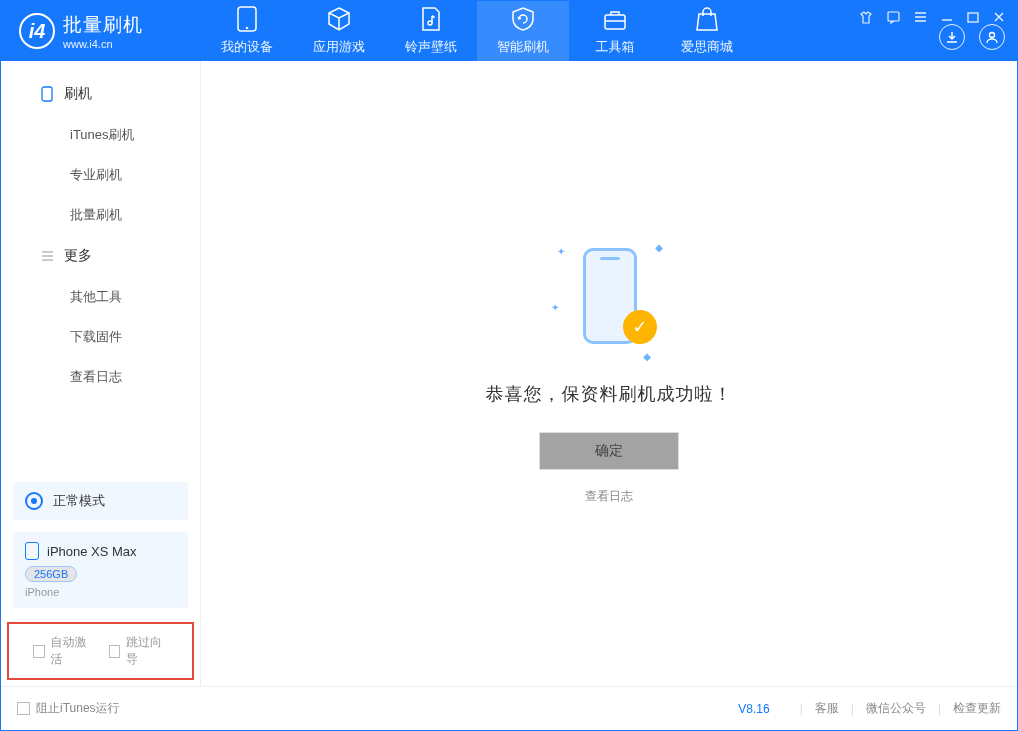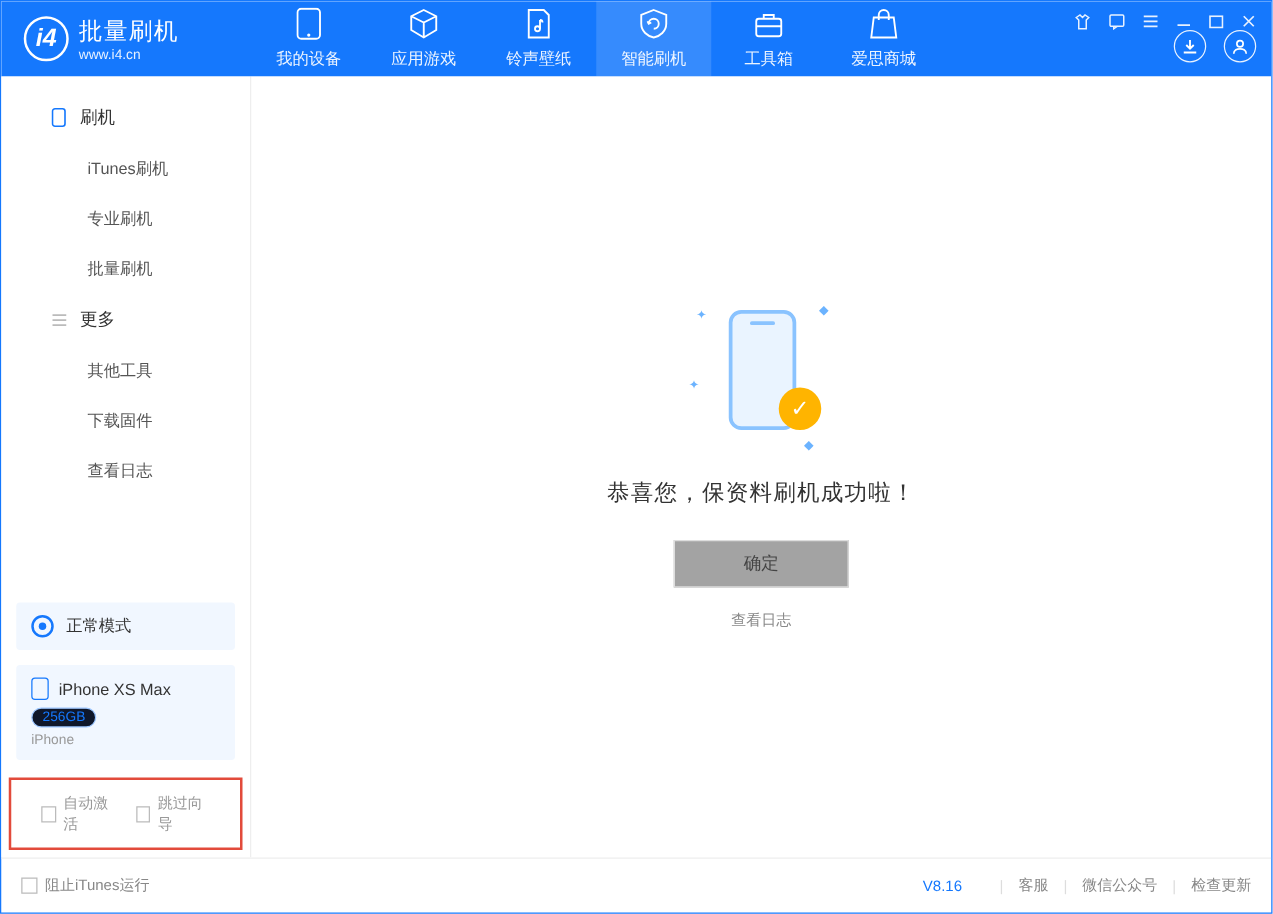--- a/index.html
+++ b/index.html
@@ -25,21 +25,21 @@
 .side-group-hdr { display:flex; align-items:center; gap:10px; padding: 12px 20px; font-size: 14px; color:#333; font-weight: 500; }
 .side-group-hdr .mini-icon { width:14px; height:14px; display:flex; align-items:center; justify-content:center; }
 .side-item { padding: 11px 20px 11px 50px; font-size: 13px; color: #555; cursor:pointer; }
 .side-item.active { color: #1578fd; }
 .mode-card, .device-card { margin: 6px 12px; background: #f1f7ff; border-radius: 3px; padding: 10px 12px; font-size: 13px; color:#333; }
 .mode-card { display:flex; align-items:center; gap:10px; }
 .mode-dot { width:18px; height:18px; border:2px solid #1578fd; border-radius:50%; position:relative; }
 .mode-dot:after { content:''; position:absolute; width:6px;height:6px; background:#1578fd; border-radius:50%; top:4px; left:4px; }
 .device-card .dev-row { display:flex; align-items:center; gap:8px; font-weight:500; }
 .device-card .dev-phone-icon { width:14px;height:18px;border:1.5px solid #1578fd; border-radius:3px; position:relative; }
-.device-card .cap { display:inline-block; margin-top:6px; padding:1px 8px; font-size:11px; color:#1578fd; border:1px solid #9cc6ff; background:#0f172a; border-radius:10px; }
+.device-card .cap { display:inline-block; margin-top:6px; padding:1px 8px; font-size:11px; color:#1578fd; border:1px solid #9cc6ff; background:#e5e5e5; border-radius:10px; }
 .device-card .type { font-size:11px; color:#999; margin-top:4px; }
 .sidebar-bottom { border:2px solid #e24a3b; margin:8px 6px 6px 6px; padding:10px 24px; display:flex; gap:16px; font-size:12px; color:#999; }
 .chk { display:flex; align-items:center; gap:6px; cursor:pointer; }
 .chk-box { width:13px; height:13px; border:1px solid #bbb; }
 .main { flex:1; display:flex; flex-direction:column; align-items:center; justify-content:center; }
 .phone-ill { position:relative; width:120px; height:120px; margin-bottom: 20px; }
 .phone-body { position:absolute; left:34px; top:6px; width:54px; height:96px; border:3px solid #8ac3ff; border-radius:10px; background:#eaf4ff; }
 .phone-body:before { content:''; position:absolute; top:6px; left:50%; transform:translateX(-50%); width:20px; height:3px; background:#8ac3ff; border-radius:3px; }
 .check-badge { position:absolute; right:12px; bottom:18px; width:34px; height:34px; background:#ffb400; border-radius:50%; display:flex; align-items:center; justify-content:center; color:#fff; font-size:18px; }
 .spark { position:absolute; font-size:10px; color:#6bb3ff; }

